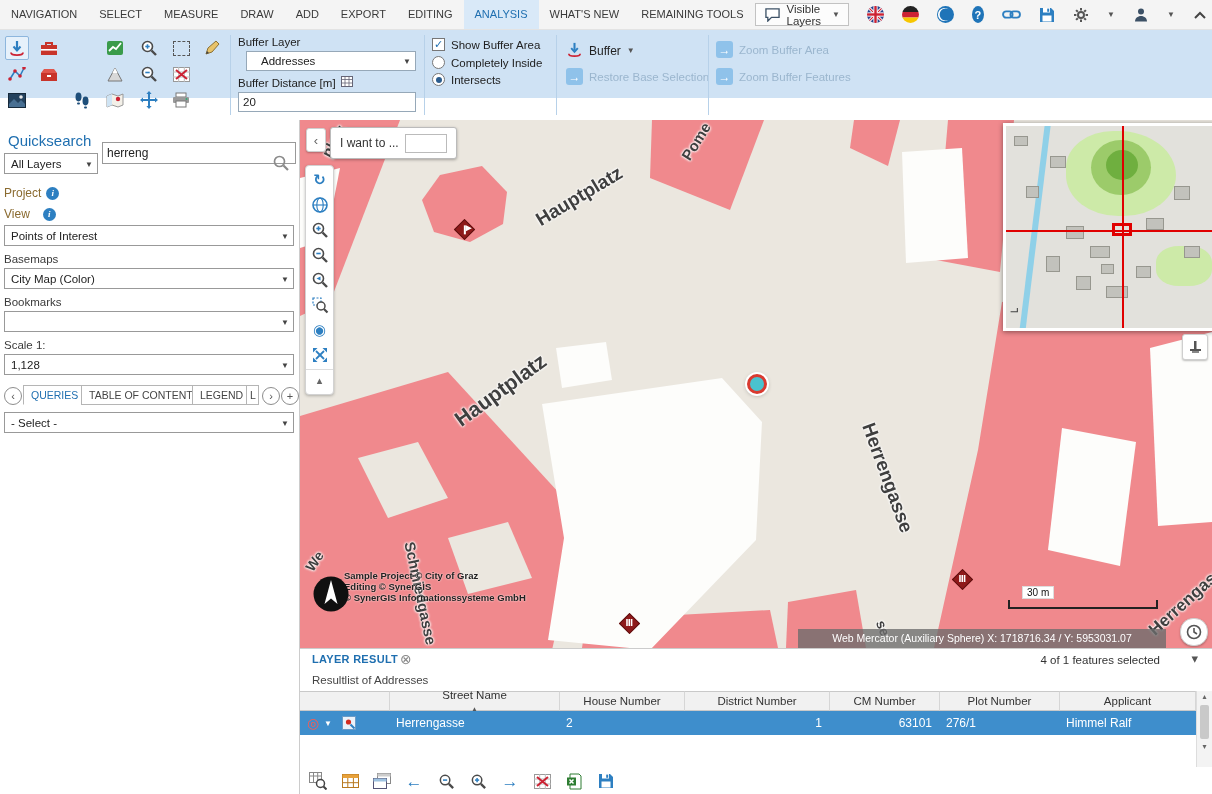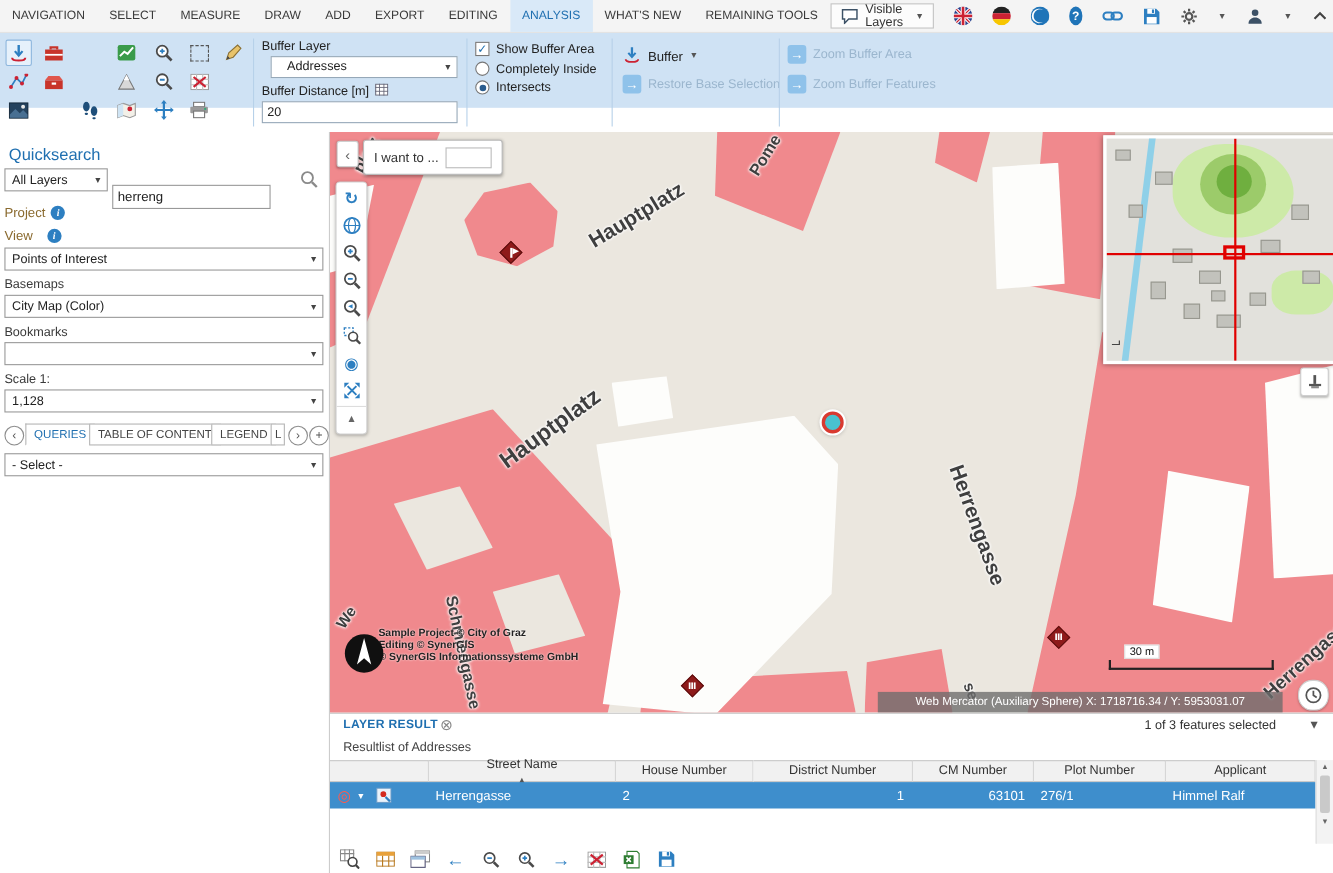--- a/index.html
+++ b/index.html
@@ -405,21 +405,21 @@
       <span>Zoom Buffer Features</span>
     </div>
   </div>
 
   <div class="abs sidebar">
     <div class="qs" style="left:8px;top:12px;">Quicksearch</div>
     <div class="sel" style="left:4px;top:33px;width:94px;">
       <span>All Layers</span>
       <span class="scaret">▼</span>
     </div>
-    <input class="inp" style="left: 102px; top: 48px; width: 144px;" value="herreng">
+    <input class="inp" style="left: 102px; top: 22px; width: 194px;" value="herreng">
     <span class="abs" style="left:272px;top:34px;">
       <svg width="18" height="18" viewBox="0 0 18 18">
           <circle cx="7.5" cy="7.5" r="5" fill="none" stroke="#8a8a8a" stroke-width="1.7"></circle>
           <line x1="11.5" y1="11.5" x2="16" y2="16" stroke="#8a8a8a" stroke-width="2.2"></line>
         </svg>
     </span>
 
     <div class="hdrlab" style="left:4px;top:66px;">
       <span>Project</span>
       <span class="infoc">
@@ -653,21 +653,21 @@
       <span class="sbarlab">30 m</span>
       <div class="sbar"></div>
     </div>
 
     <div class="coords">Web Mercator (Auxiliary Sphere) X: 1718716.34 / Y: 5953031.07</div>
   </div>
 
   <div class="abs result">
     <span class="rp-tab">LAYER RESULT</span>
     <span class="rp-close">⊗</span>
-    <span class="rp-sum">1 of 3 features selected</span>
+    <span class="rp-sum">4 of 1 features selected</span>
     <span class="rp-chev">▾</span>
     <span class="rp-sub">Resultlist of Addresses</span>
 
     <div class="th" style="left:0;width:90px;"></div>
     <div class="th" style="left:90px;width:170px;flex-direction:column;">
       <span>Street Name</span>
       <span style="font-size:8px;color:#555;">▲</span>
     </div>
     <div class="th" style="left:260px;width:125px;">
         <span>House Number</span>

